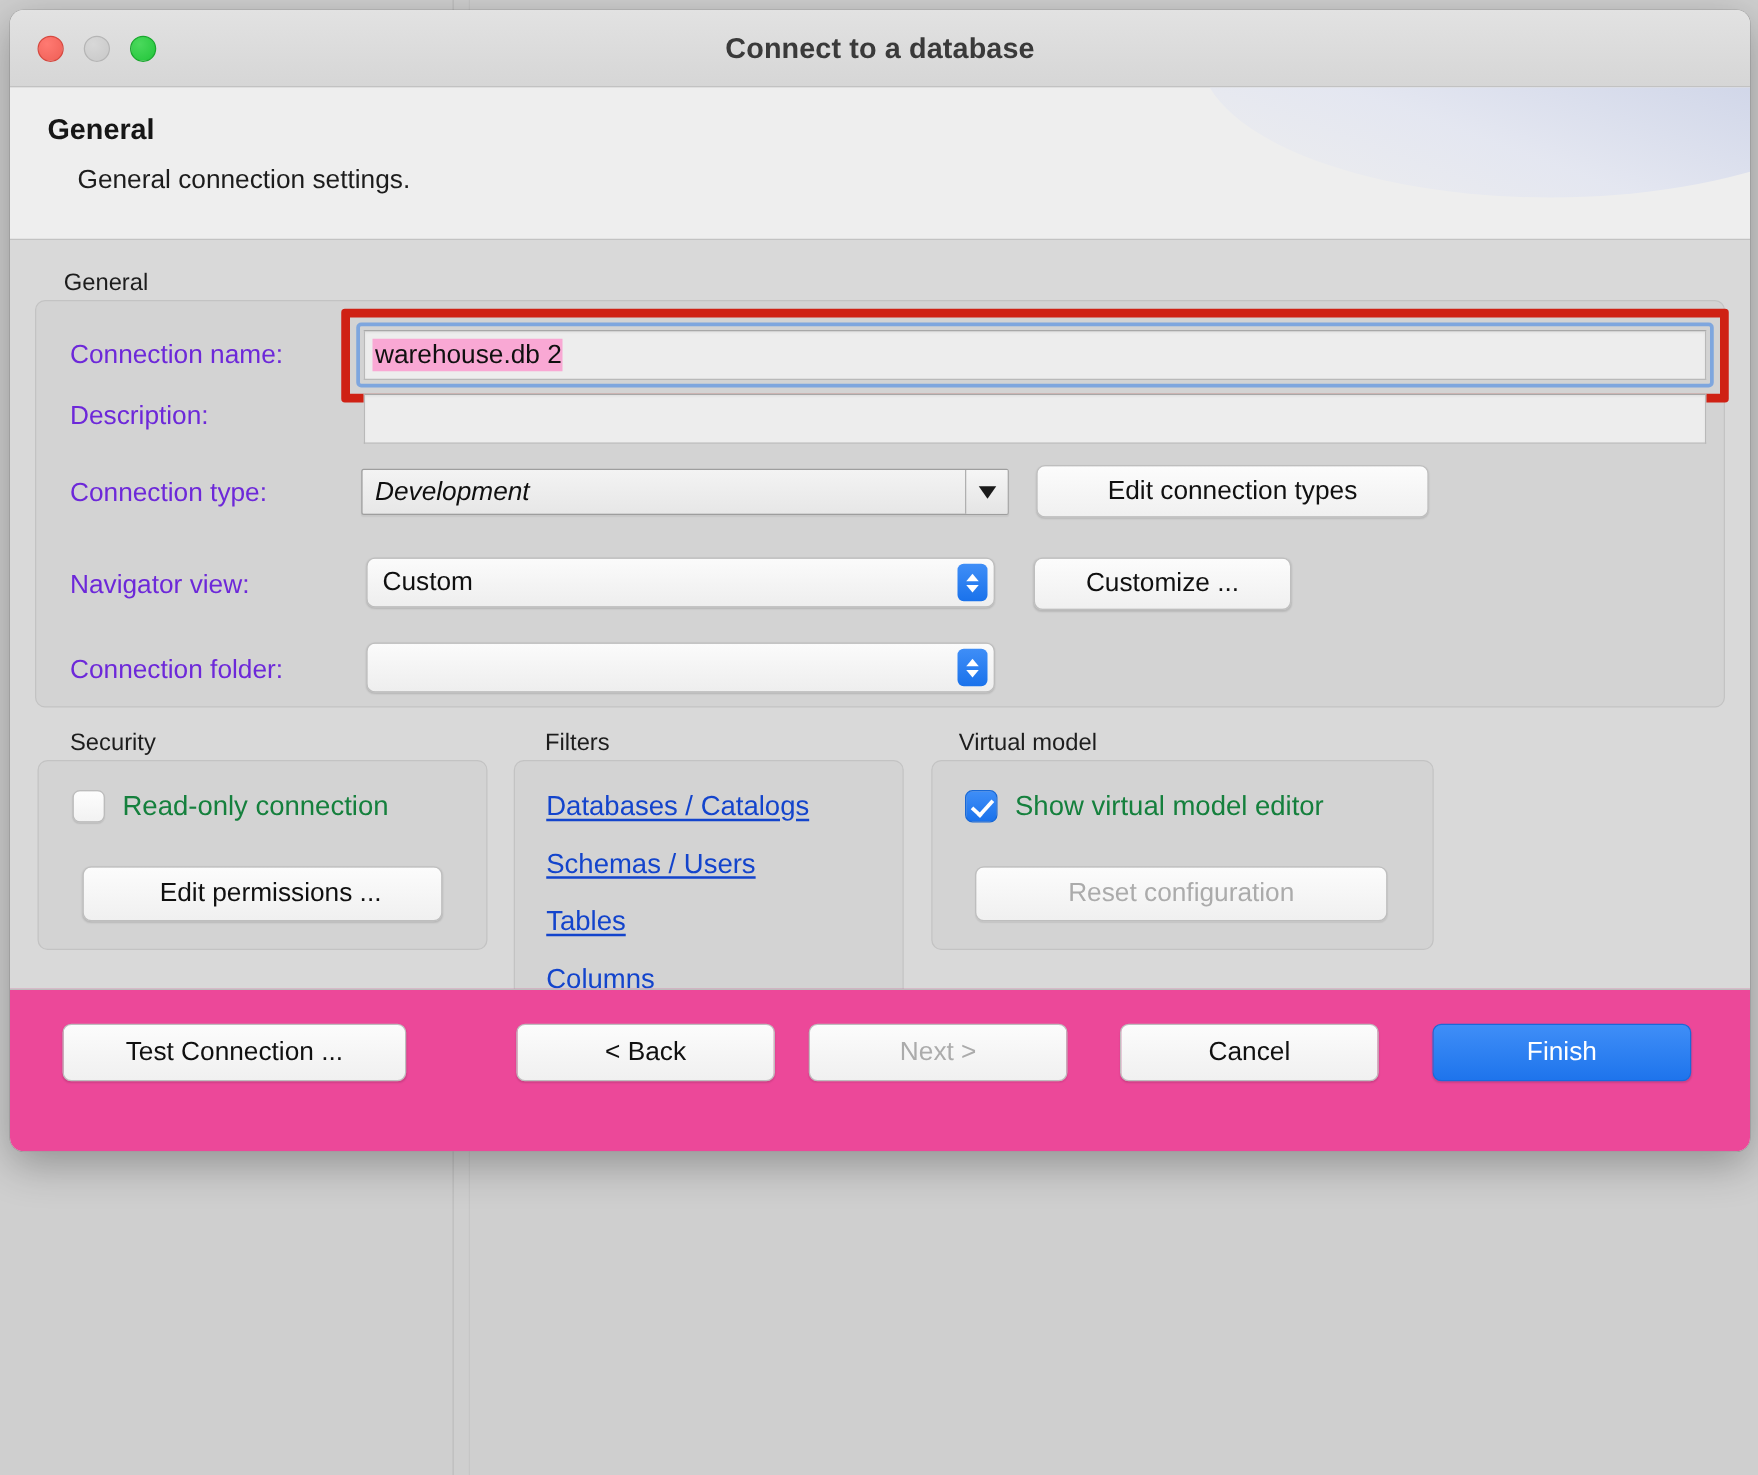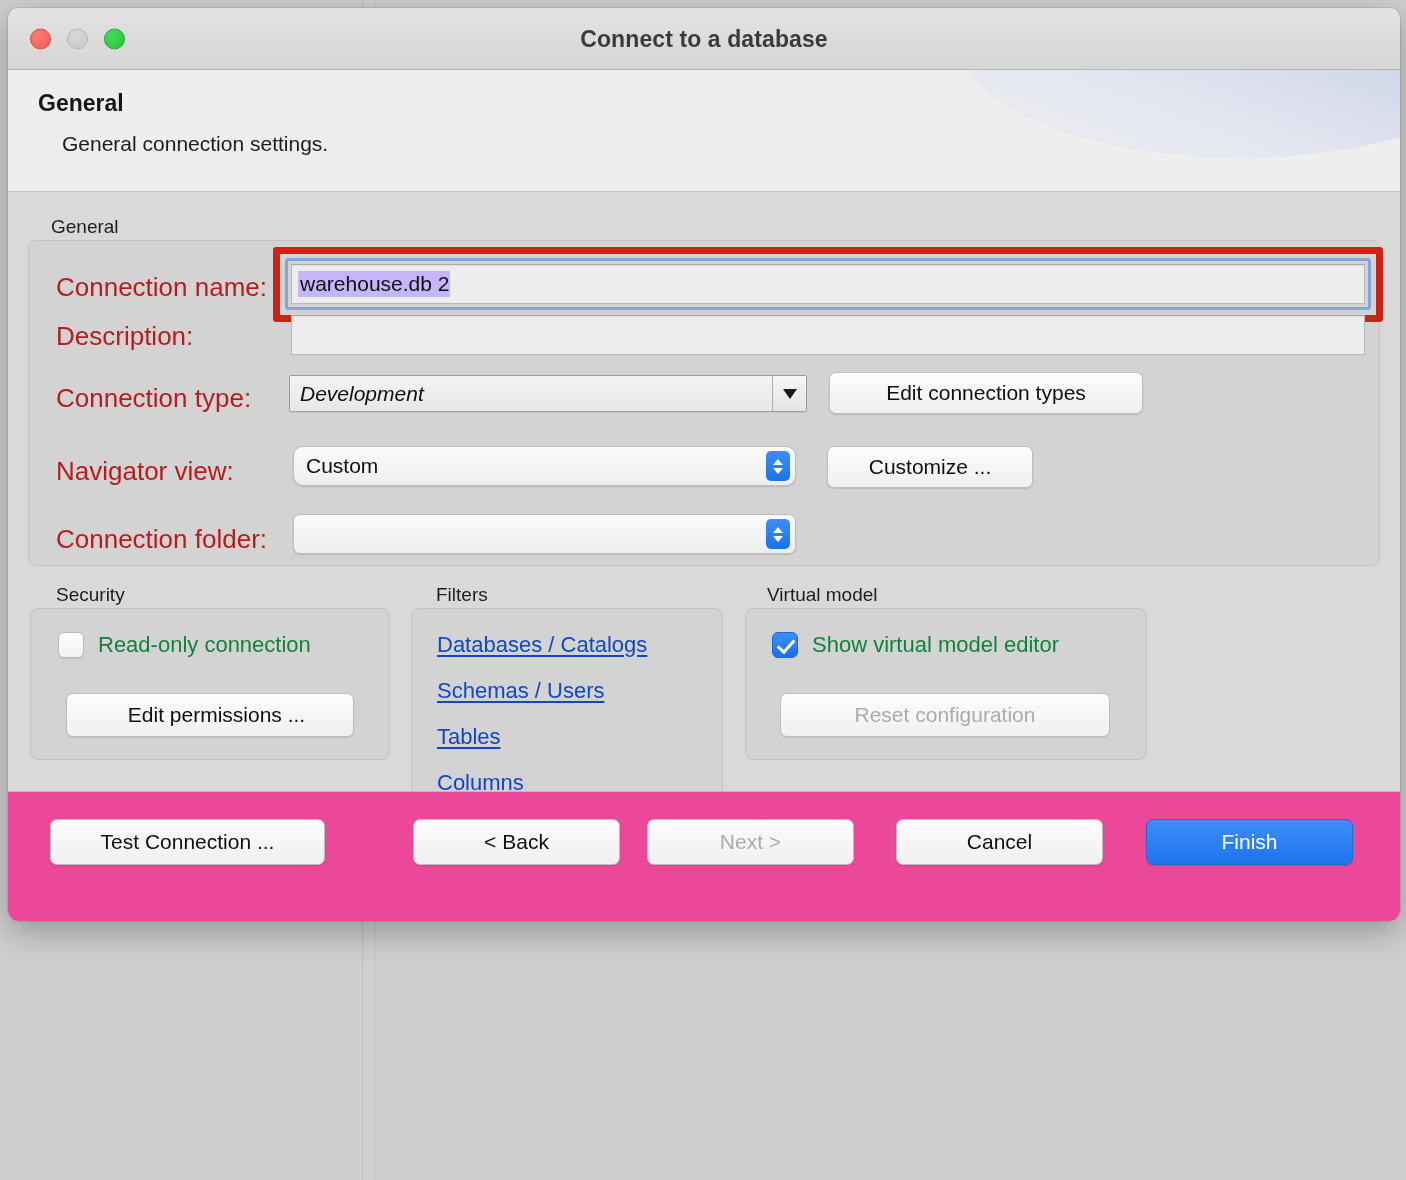--- a/index.html
+++ b/index.html
@@ -108,37 +108,37 @@
     border: 1px solid #c3c3c3;
     border-radius: 8px;
   }
 
   
   #grp-general-label { left: 43px; top: 24px; }
   #grp-general-box   { left: 20px; top: 48px; width: 1352px; height: 326px; }
 
   .field-label {
     position: absolute;
-    font-size: 26px; color: #b91c1c;
+    font-size: 21px; color: #6d28d9;
     white-space: nowrap;
   }
 
   
   .text-input {
     position: absolute;
     background: #ededed;
     border: 1px solid #b9b9b9;
     border-top-color: #a8a8a8;
     font-size: 21px; color: #101010;
     padding: 0 6px;
     display: flex; align-items: center;
     box-shadow: inset 0 1px 2px rgba(0,0,0,0.06);
   }
   .sel-text {
-    background: #c4b5fd;
+    background: #f9a8d4;
     color: #101010;
     padding: 2px 1px 3px 2px;
     line-height: 1;
   }
 
   
   .focus-ring {
     position: absolute;
     border: 3px solid #7ea6de;
     border-radius: 4px;
@@ -326,21 +326,21 @@
     <div class="field-label" style="left:48px; top:191px;">Connection type:</div>
     <div class="combo-flat" style="left:281px; top:183px; width:518px; height:37px;font-style:italic;">
       <span>Development</span>
       <span class="arrow-cell">
         <span class="tri-down"></span>
       </span>
     </div>
     <div class="btn" style="left:821px; top:180px; width:314px; height:42px;">Edit connection types</div>
 
     <div class="field-label" style="left:48px; top:264px;">Navigator view:</div>
-    <div class="popup-btn" style="left:285px; top:254px; width:503px; height:40px;border-radius:10px;">
+    <div class="popup-btn" style="left:285px; top:254px; width:503px; height:40px;">
       <span>Custom</span>
       <span class="popup-chevrons">
         <span class="chev up"></span>
         <span class="chev down"></span>
       </span>
     </div>
     <div class="btn" style="left:819px; top:254px; width:206px; height:42px;">Customize ...</div>
 
     <div class="field-label" style="left:48px; top:332px;">Connection folder:</div>
     <div class="popup-btn" style="left:285px; top:322px; width:503px; height:40px;">

